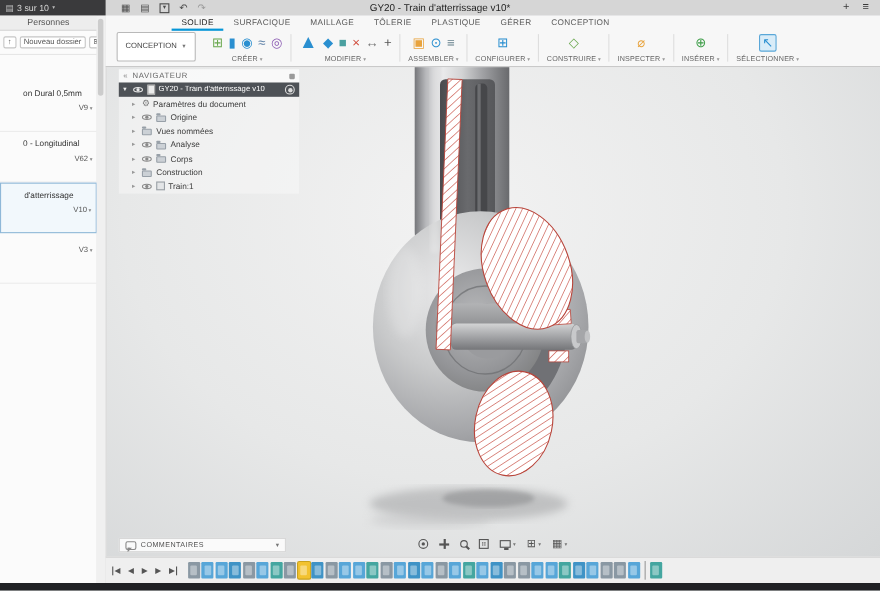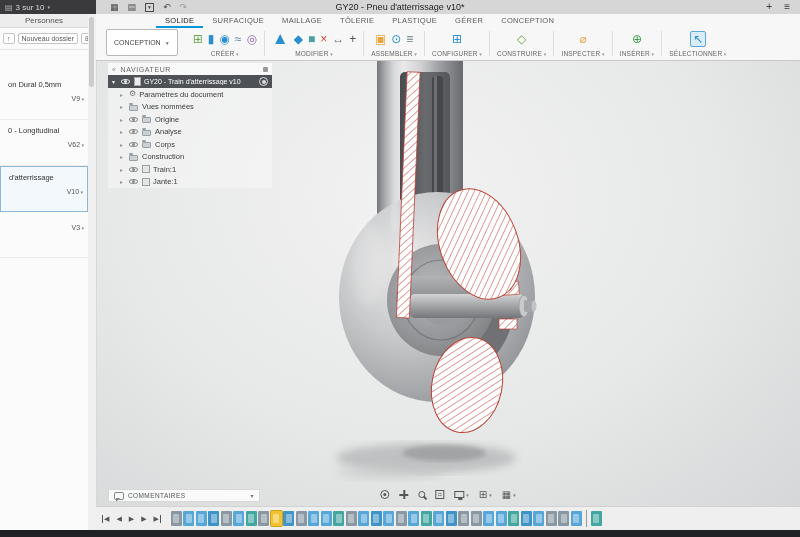--- a/index.html
+++ b/index.html
@@ -29,21 +29,21 @@
   .sep{width:1px;background:#dedede;margin:3px 0}
   .ticon{font-size:12px;line-height:1;display:inline-flex;align-items:center;justify-content:center}
   .ticon.big{font-size:17px}
   .ticon.sel{background:#d9ecf8;border:1px solid #5aa7d8;border-radius:2px;padding:1px 2px}
   
   .datapanel{position:absolute;left:0;top:14px;width:88px;bottom:7px;background:#fbfbfb;border-right:1px solid #cfcfcf;overflow:hidden;z-index:20}
   .dp-header{height:13px;background:#ededed;border-bottom:1px solid #d8d8d8;font-size:8px;color:#555;display:flex;align-items:center;justify-content:center}
   .dp-toolbar{height:17px;display:flex;align-items:center;gap:3px;padding:2px 3px;border-bottom:1px solid #e6e6e6}
   .dp-btn{font-size:7px;border:1px solid #c5c5c5;border-radius:2px;padding:1px 3px;color:#555;background:#fff;white-space:nowrap;line-height:1.1}
   .dp-items{padding-top:24px}
-  .dp-item{height:46px;border-bottom:1px solid #ececec;padding:6px 4px 0 8px;position:relative;box-sizing:border-box}
+  .dp-item{height:46px;border-bottom:1px solid #ececec;padding:6px 4px 0 21px;position:relative;box-sizing:border-box}
   .dp-item .dp-name{font-size:7.5px;color:#333;white-space:nowrap;overflow:hidden}
   .dp-item .ver{margin-top:6px;text-align:right;font-size:7px;color:#555}
   .dp-item .ver::after{content:" ▾";font-size:5px;color:#888}
   .dp-item.selected{border:1px solid #8fb8d8;background:#f2f8fc}
   .dp-scrollbar{position:absolute;left:88px;top:14px;width:8px;bottom:7px;background:#f0f0f0;border-right:1px solid #d8d8d8;z-index:20}
   .dp-thumb{position:absolute;top:3px;left:1px;width:5px;height:70px;background:#cccccc;border-radius:3px}
   
   .viewport{position:absolute;left:96px;top:60px;right:0;height:446px;
     background:radial-gradient(ellipse at 45% 30%, #f2f2f2 0%, #e7e8e8 55%, #d5d7d8 100%);z-index:1}
   
@@ -111,21 +111,21 @@
     <span>3 sur 10</span>
     <span class="g" style="font-size:5px">▾</span>
   </div>
   <div class="tb-icons">
     <span>▦</span>
     <span>▤</span>
     <span class="save-ic">▼</span>
     <span>↶</span>
     <span class="dis">↷</span>
   </div>
-  <div class="tb-title">GY20 - Pneu d'atterrissage v10*</div>
+  <div class="tb-title">GY20 - Train d'atterrissage v10*</div>
   <div class="tb-right">
     <span>+</span>
     <span>≡</span>
   </div>
 </div>
 
 <div class="toolbar">
   <div class="tabs-row">
       <div class="tab active">SOLIDE</div>
       <div class="tab">SURFACIQUE</div>
@@ -347,57 +347,51 @@
       <span class="radio"></span>
     </div>
     <div id="nav-rows">
         <div class="nav-row">
           <span class="tri">▸</span>
           <span class="gear">⚙</span>
           <span>Paramètres du document</span>
         </div>
         <div class="nav-row">
           <span class="tri">▸</span>
-          <span class="folder"></span>
-          <span>Vues nommées</span>
-        </div>
-        <div class="nav-row">
-          <span class="tri">▸</span>
           <span class="eye"></span>
           <span class="folder"></span>
           <span>Origine</span>
         </div>
         <div class="nav-row">
           <span class="tri">▸</span>
+          <span class="folder"></span>
+          <span>Vues nommées</span>
+        </div>
+        <div class="nav-row">
+          <span class="tri">▸</span>
           <span class="eye"></span>
           <span class="folder"></span>
           <span>Analyse</span>
         </div>
         <div class="nav-row">
           <span class="tri">▸</span>
           <span class="eye"></span>
           <span class="folder"></span>
           <span>Corps</span>
         </div>
         <div class="nav-row">
           <span class="tri">▸</span>
           <span class="folder"></span>
           <span>Construction</span>
         </div>
         <div class="nav-row">
           <span class="tri">▸</span>
           <span class="eye"></span>
           <span class="comp"></span>
           <span>Train:1</span>
-        </div>
-        <div class="nav-row">
-          <span class="tri">▸</span>
-          <span class="eye"></span>
-          <span class="comp"></span>
-          <span>Jante:1</span>
         </div>
       </div>
   </div>
 
   <div class="comments">
     <span class="bubble"></span>
     <span>COMMENTAIRES</span>
     <span class="caret">▾</span>
   </div>
 

